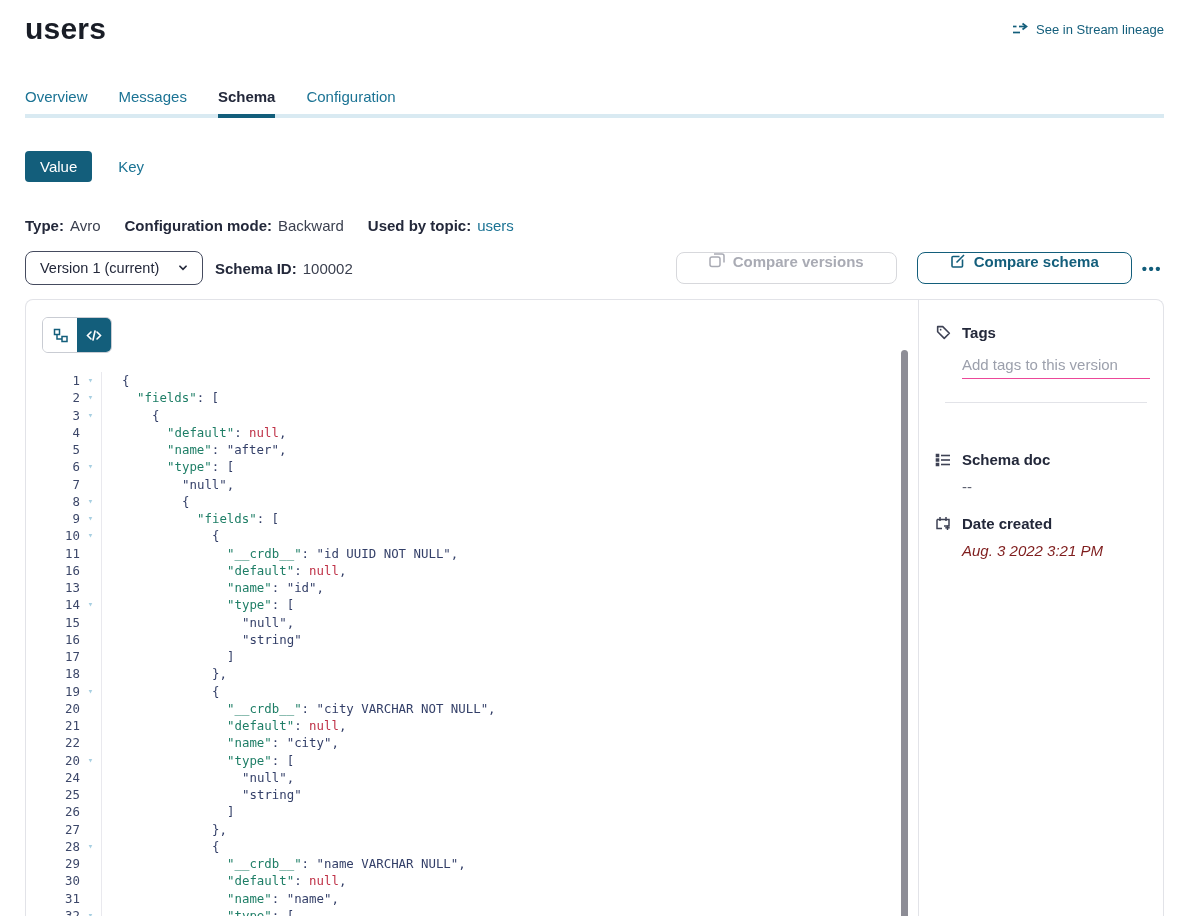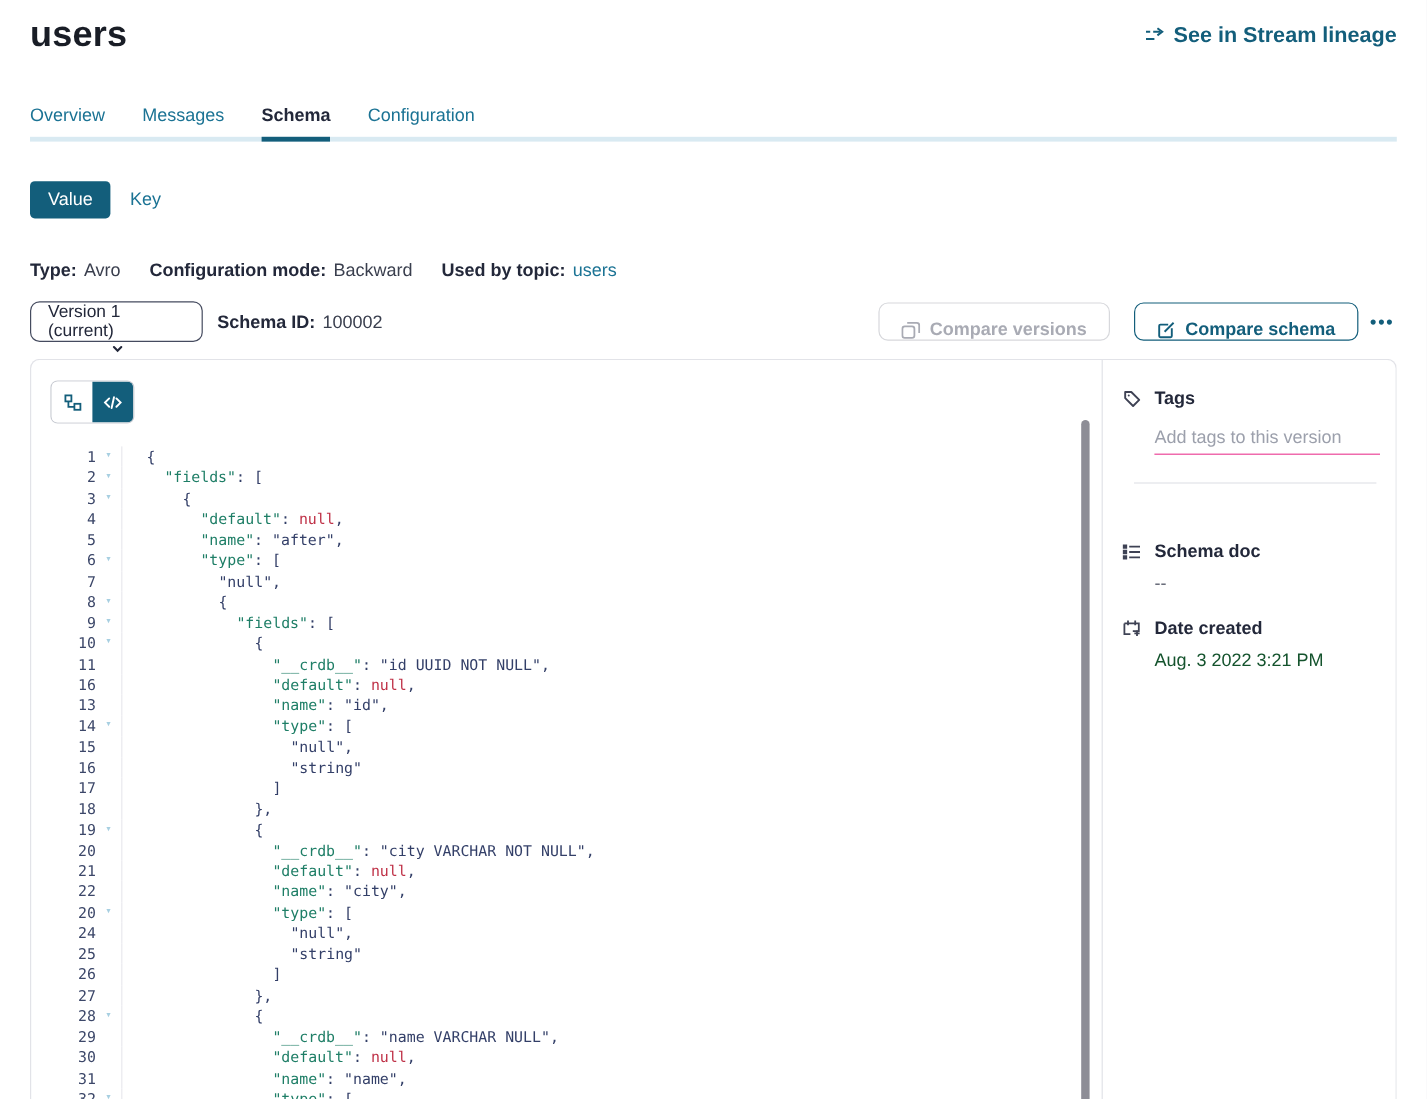--- a/index.html
+++ b/index.html
@@ -20,49 +20,49 @@
     --light-bar:#d9eaf2;
   }
   *{box-sizing:border-box;}
   body{margin:0;width:1189px;height:916px;overflow:hidden;background:#fff;
        font-family:"Liberation Sans",sans-serif;color:var(--text);}
   .page{padding:0 25px;}
 
   
   .header-row{display:flex;align-items:center;justify-content:space-between;margin-top:12px;}
   h1{margin:0;font-size:30px;font-weight:700;color:#191d26;letter-spacing:.2px;}
-  .lineage{display:flex;align-items:center;gap:7px;color:var(--accent);font-size:18px;
-           font-weight:700;text-decoration:none;cursor:pointer;}
+  .lineage{display:flex;align-items:center;gap:7px;color:var(--accent);font-size:13px;
+           font-weight:400;text-decoration:none;cursor:pointer;}
 
   
   .tabs{display:flex;margin-top:42px;border-bottom:4px solid var(--light-bar);}
   .tab{margin-right:31px;padding-bottom:9px;font-size:15px;font-weight:500;
        color:var(--link);cursor:pointer;}
   .tab.active{color:var(--dark);font-weight:600;border-bottom:4px solid var(--accent);margin-bottom:-4px;}
 
   
-  .seg-row{display:flex;align-items:center;margin-top:33px;gap:16px;}
+  .seg-row{display:flex;align-items:center;margin-top:33px;gap:26px;}
   .seg{font-family:inherit;font-size:15px;border:none;cursor:pointer;}
   .seg.solid{background:var(--accent);color:#fff;border-radius:4px;padding:7px 15px;}
   .seg.ghost{background:transparent;color:var(--link);padding:0;}
 
   
   .meta-row{display:flex;gap:24px;margin-top:35px;font-size:15px;}
   .meta-item{display:flex;gap:6px;align-items:baseline;}
   .b{font-weight:700;color:var(--dark);}
   .link{color:var(--link);cursor:pointer;text-decoration:none;}
 
   
   .toolbar-row{display:flex;align-items:center;margin-top:17px;}
-  .select{width:144px;height:34px;border:1px solid var(--select-border);border-radius:8px;
+  .select{width:178px;height:34px;border:1px solid var(--select-border);border-radius:8px;
           display:flex;align-items:center;justify-content:space-between;padding:0 12px 0 14px;
-          font-size:14.5px;color:var(--dark);cursor:pointer;background:#fff;flex-direction:column;}
+          font-size:14.5px;color:var(--dark);cursor:pointer;background:#fff;}
   .schema-id{margin-left:12px;font-size:15px;display:flex;gap:6px;}
   .spacer{flex:1;}
-  .btn{height:32px;border-radius:8px;display:flex;align-items:flex-end;gap:8px;padding:0 18px;
+  .btn{height:32px;border-radius:8px;display:flex;align-items:flex-start;gap:8px;padding:0 32px;
        font-family:inherit;font-size:15px;background:#fff;cursor:pointer;}
   .btn.disabled{border:1px solid var(--disabled-border);color:var(--disabled-text);font-weight:600;}
   .btn.outline{border:1.5px solid var(--accent);color:var(--accent);font-weight:700;margin-left:20px;}
   .more{border:none;background:none;color:var(--accent);font-size:15px;font-weight:700;
         letter-spacing:1.5px;margin-left:8px;cursor:pointer;padding:4px 2px;}
 
   
   .panel{margin-top:14px;border:1px solid var(--border);border-radius:8px 8px 0 0;
          border-bottom:none;display:flex;height:622px;}
   .editor{flex:1;min-width:0;position:relative;padding:17px 0 0 16px;}
@@ -86,21 +86,21 @@
   .sidebar{width:245px;flex:none;border-left:1px solid var(--border);padding:24px 16px 0 16px;}
   .side-title{display:flex;align-items:center;gap:10px;font-size:15px;font-weight:700;color:var(--dark);}
   .side-body{margin-left:27px;}
   .tag-input{display:block;width:188px;border:none;border-bottom:1px solid #ec4899;
              font-family:inherit;font-size:15px;color:var(--dark);padding:0 0 5px 0;margin-top:15px;outline:none;}
   .tag-input::placeholder{color:var(--placeholder);}
   .side-divider{border:none;border-top:1px solid var(--border);margin:23px 0 0 10px;}
   .sec-doc{margin-top:48px;}
   .sec-date{margin-top:20px;}
   .side-value{font-size:15px;color:#5e6271;margin-top:10px;}
-  .side-value.dark{color:#14532d;}
+  .side-value.dark{color:#7f1d1d;font-style:italic;}
   svg{display:block;}
 </style>
 </head>
 <body>
 
 <div class="page">
 
   <div class="header-row">
     <h1>users</h1>
     <a class="lineage">

